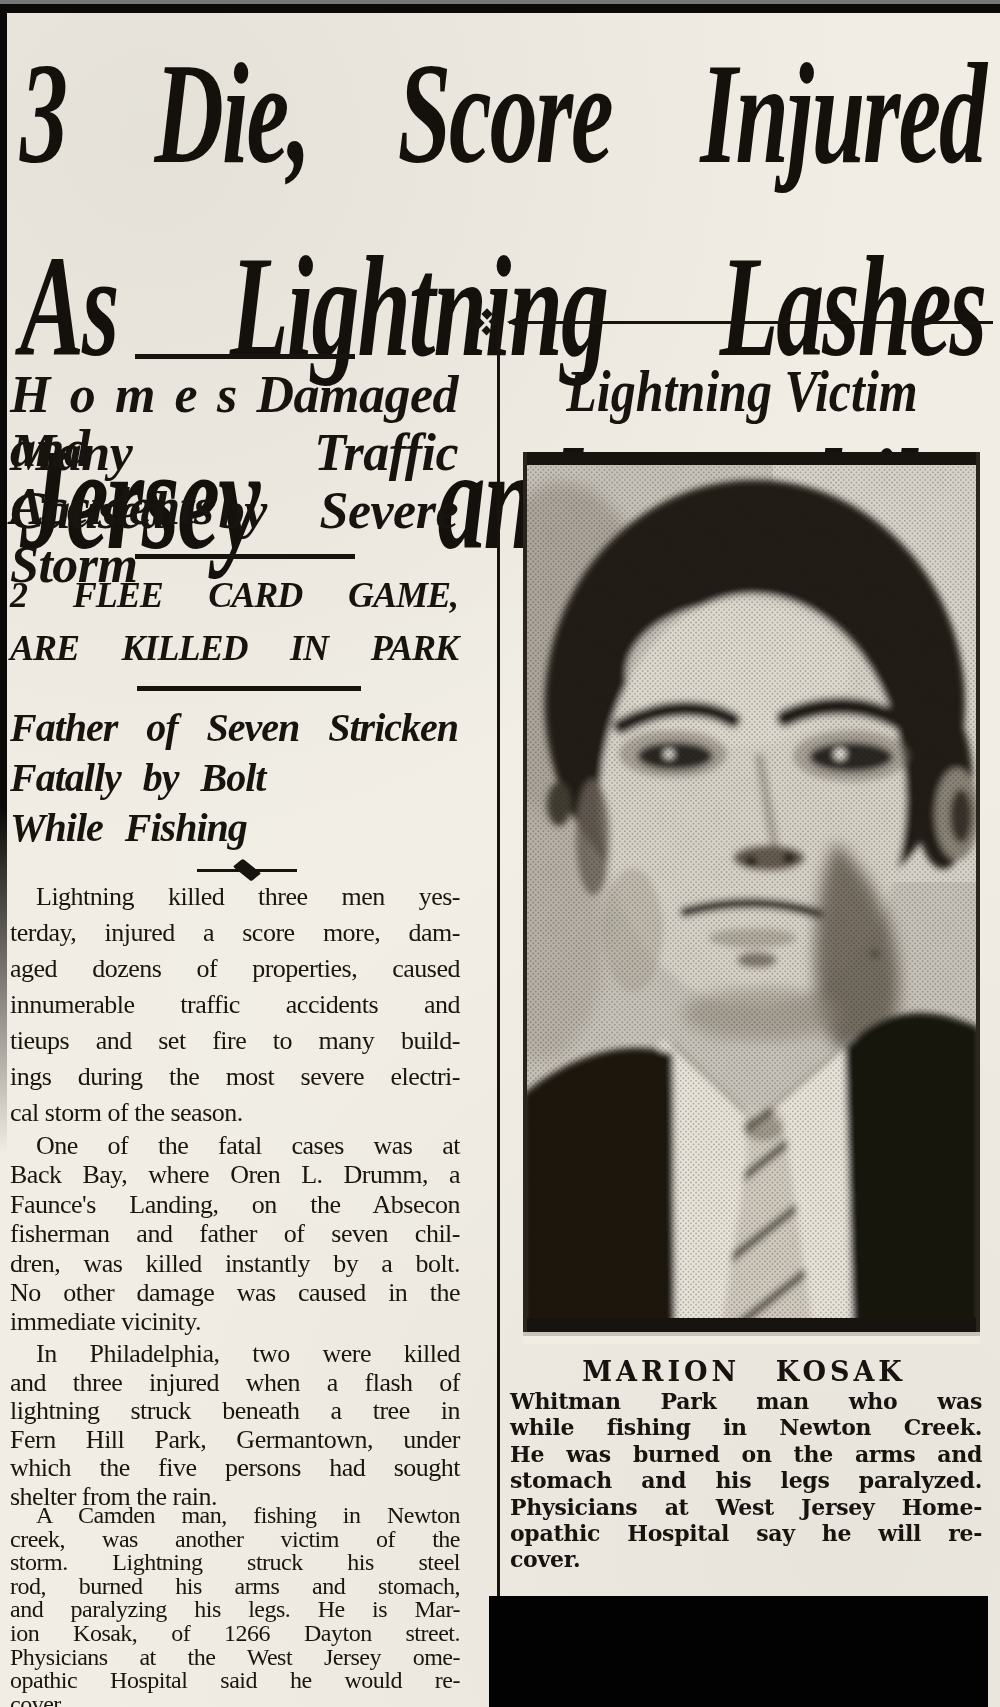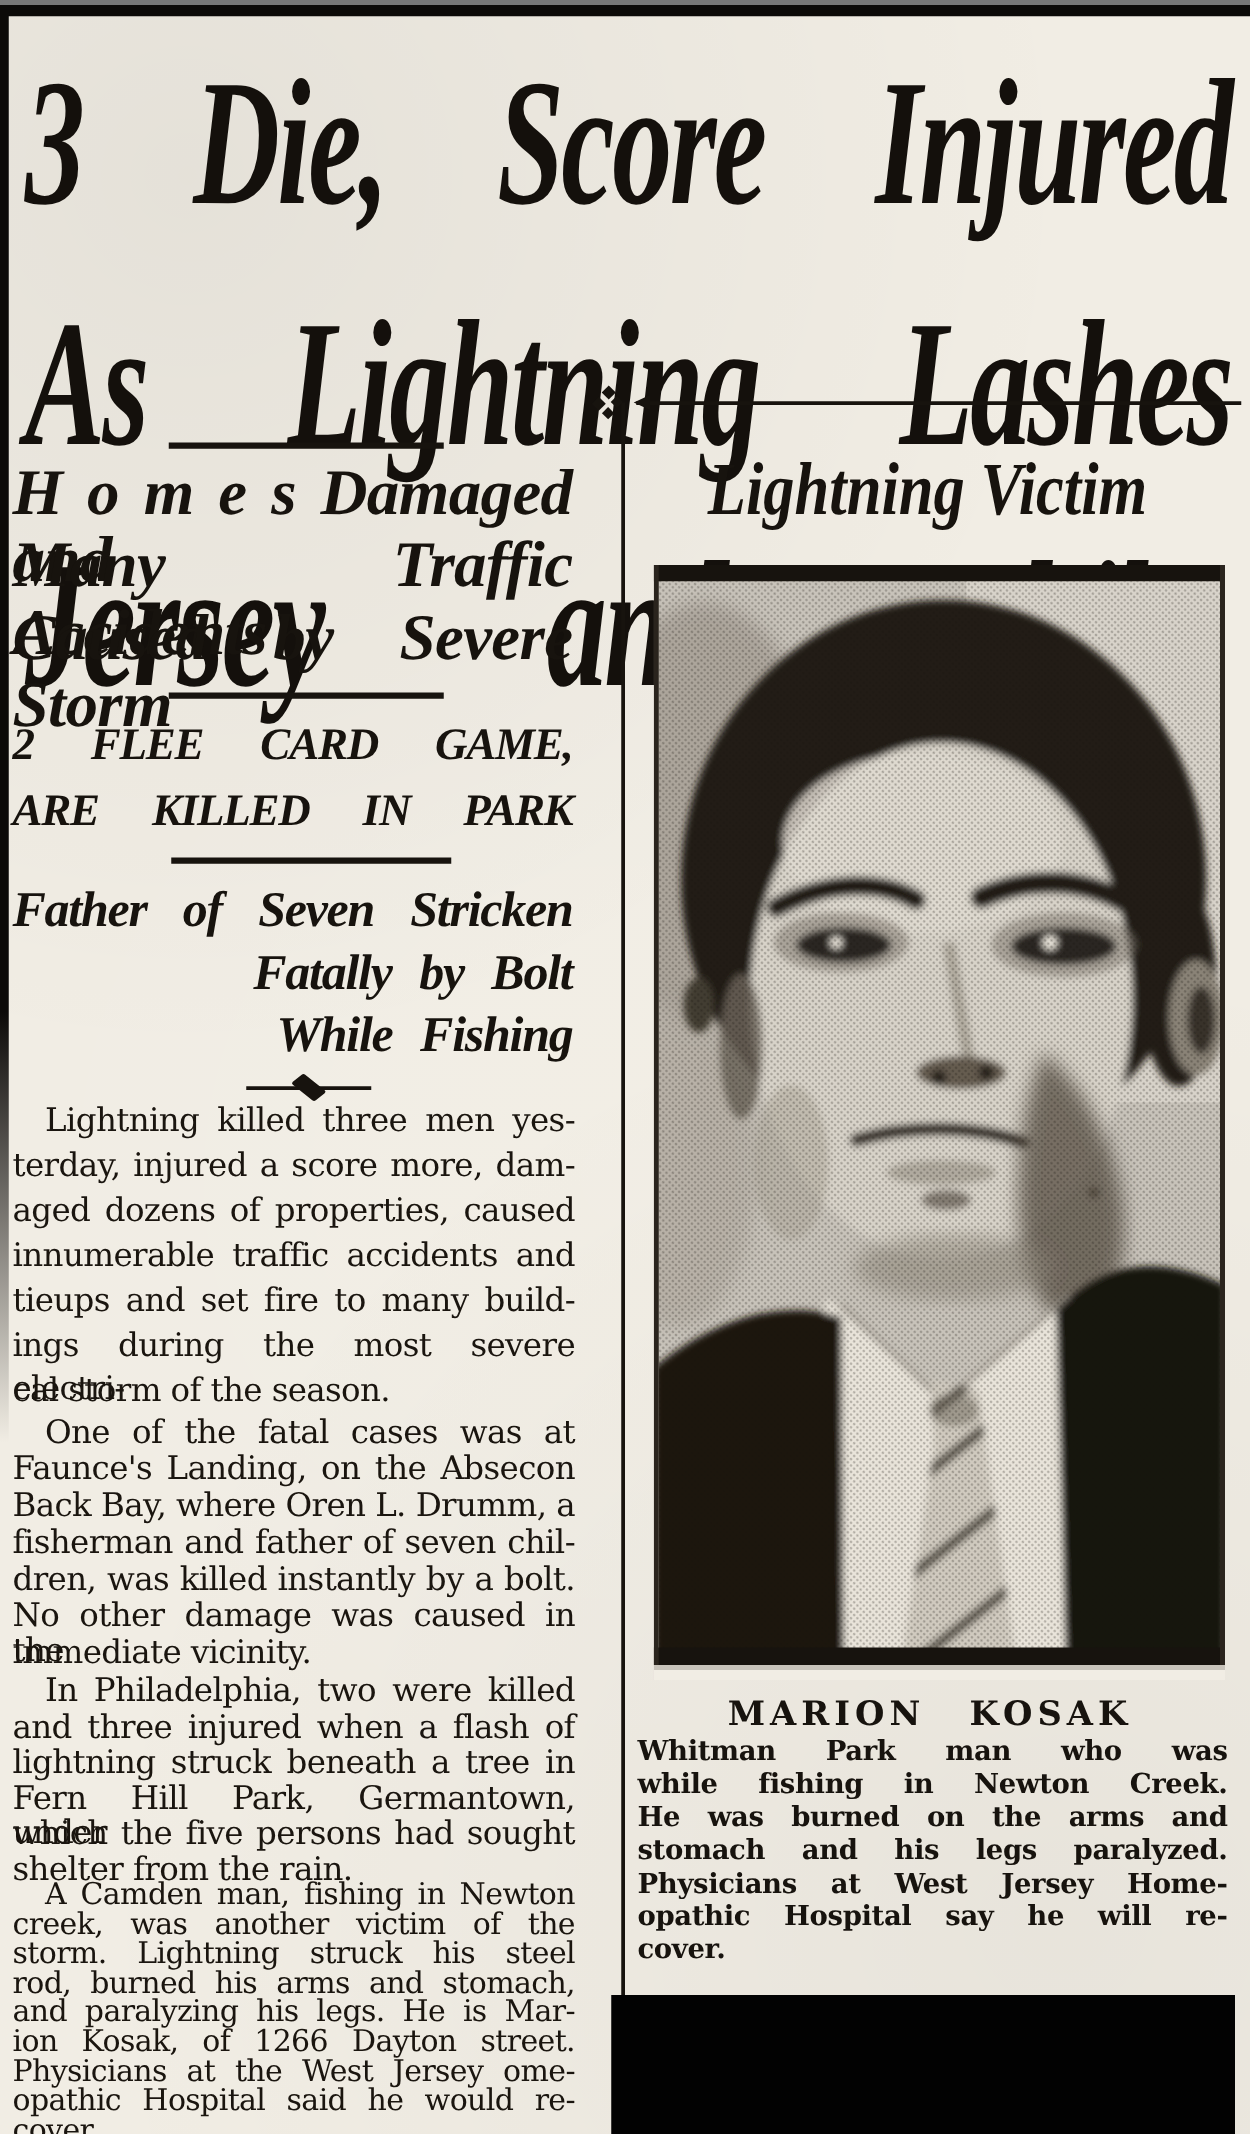--- a/index.html
+++ b/index.html
@@ -22,28 +22,28 @@
   
   .rule{background:#17130e;height:5px;}
   .sub{font-family:"Liberation Serif",serif;font-weight:bold;font-style:italic;color:#17130e;}
   .jl{display:block;text-align:justify;text-align-last:justify;}
   .sub1{left:10px;top:364px;width:448px;font-size:52px;letter-spacing:-.5px;}
   .sub1 .jl{height:58px;line-height:54px;}
   .sub2{left:10px;top:566px;width:448px;font-size:36px;letter-spacing:-1px;}
   .sub2 .jl{height:53px;line-height:50px;}
   .sub3{left:10px;top:700px;width:448px;font-size:40px;letter-spacing:-1px;}
   .sub3 .jl{height:50px;line-height:47px;}
-  .sub3 .cl{display:block;height:50px;line-height:47px;text-align:right;word-spacing:13px;}
+  .sub3 .cl{display:block;height:50px;line-height:47px;text-align:left;word-spacing:13px;}
   
   .ddiv{left:197px;top:858px;width:100px;height:16px;}
   .ddiv .ln{position:absolute;top:7px;left:0;width:100%;height:3px;background:#17130e;}
   .ddiv .dm{position:absolute;left:37px;top:1px;width:26px;height:14px;background:#17130e;
             transform:scale(1,.8) rotate(45deg);border-radius:2px;}
   
-  .para{left:10px;width:450px;color:#1a150f;}
+  .para{left:10px;width:450px;color:#1a150f;font-family:Liberation Serif, serif;}
   .bl{display:block;text-align:justify;text-align-last:justify;letter-spacing:-.5px;}
   .bl.first{padding-left:26px;}
   .bl.last{text-align-last:left;}
   .p1{top:876px;font-size:26px;}  .p1 .bl{height:36px;line-height:34px;}
   .p2{top:1128px;font-size:26px;} .p2 .bl{height:29.4px;line-height:28px;}
   .p3{top:1336px;font-size:26px;} .p3 .bl{height:28.6px;line-height:27.5px;}
   .p4{top:1500px;font-size:24px;} .p4 .bl{height:23.6px;line-height:23px;}
   
   .v-rule{left:497px;top:318px;width:3px;height:1274px;background:#17130e;}
   .top-rule{left:509px;top:317px;width:484px;height:3px;background:#17130e;}
@@ -113,22 +113,22 @@
     <span class="bl">terday, injured a score more, dam-</span>
     <span class="bl">aged dozens of properties, caused</span>
     <span class="bl">innumerable traffic accidents and</span>
     <span class="bl">tieups and set fire to many build-</span>
     <span class="bl">ings during the most severe electri-</span>
     <span class="bl last">cal storm of the season.</span>
   </p>
 
   <p class="abs para p2" style="margin:0;">
     <span class="bl first">One of the fatal cases was at</span>
+    <span class="bl">Back Bay, where Oren L. Drumm, a</span>
     <span class="bl">Faunce's Landing, on the Absecon</span>
-    <span class="bl">Back Bay, where Oren L. Drumm, a</span>
     <span class="bl">fisherman and father of seven chil-</span>
     <span class="bl">dren, was killed instantly by a bolt.</span>
     <span class="bl">No other damage was caused in the</span>
     <span class="bl last">immediate vicinity.</span>
   </p>
 
   <p class="abs para p3" style="margin:0;">
     <span class="bl first">In Philadelphia, two were killed</span>
     <span class="bl">and three injured when a flash of</span>
     <span class="bl">lightning struck beneath a tree in</span>

